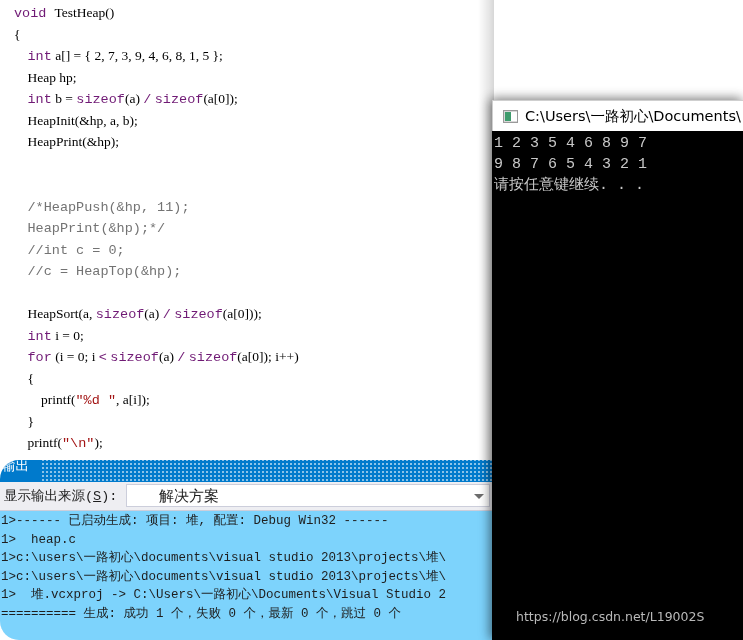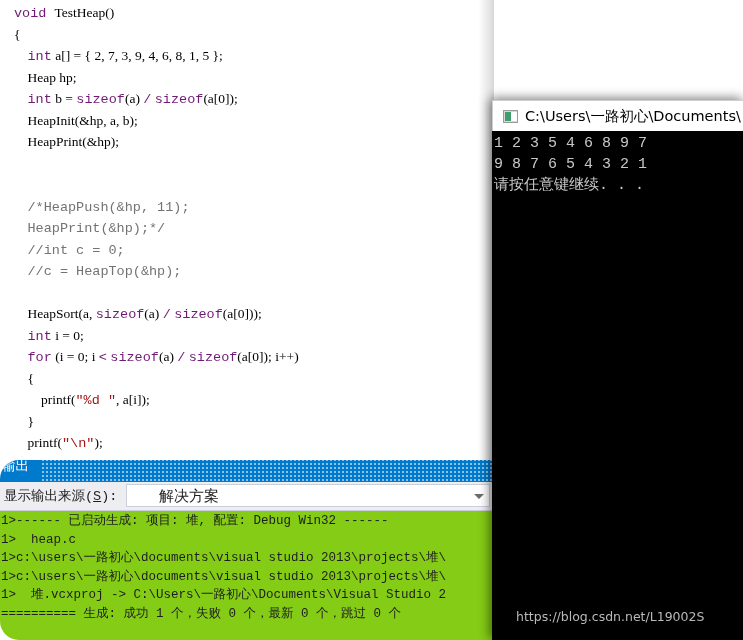--- a/index.html
+++ b/index.html
@@ -144,21 +144,21 @@
     border-right: 5px solid transparent;
     border-top: 5px solid #6d6d6d;
   }
 
   #output-log {
     position: absolute;
     left: 0;
     top: 51px;
     width: 743px;
     height: 129px;
-    background: #84cc16;
+    background: #7dd3fc;
     overflow: hidden;
     font-family: "Liberation Mono", "DejaVu Sans Mono", monospace;
     font-size: 12.5px;
     line-height: 18.6px;
     color: #1e1e1e;
     white-space: pre;
     padding-top: 1px;
   }
   .log-line {
     height: 18.6px;

